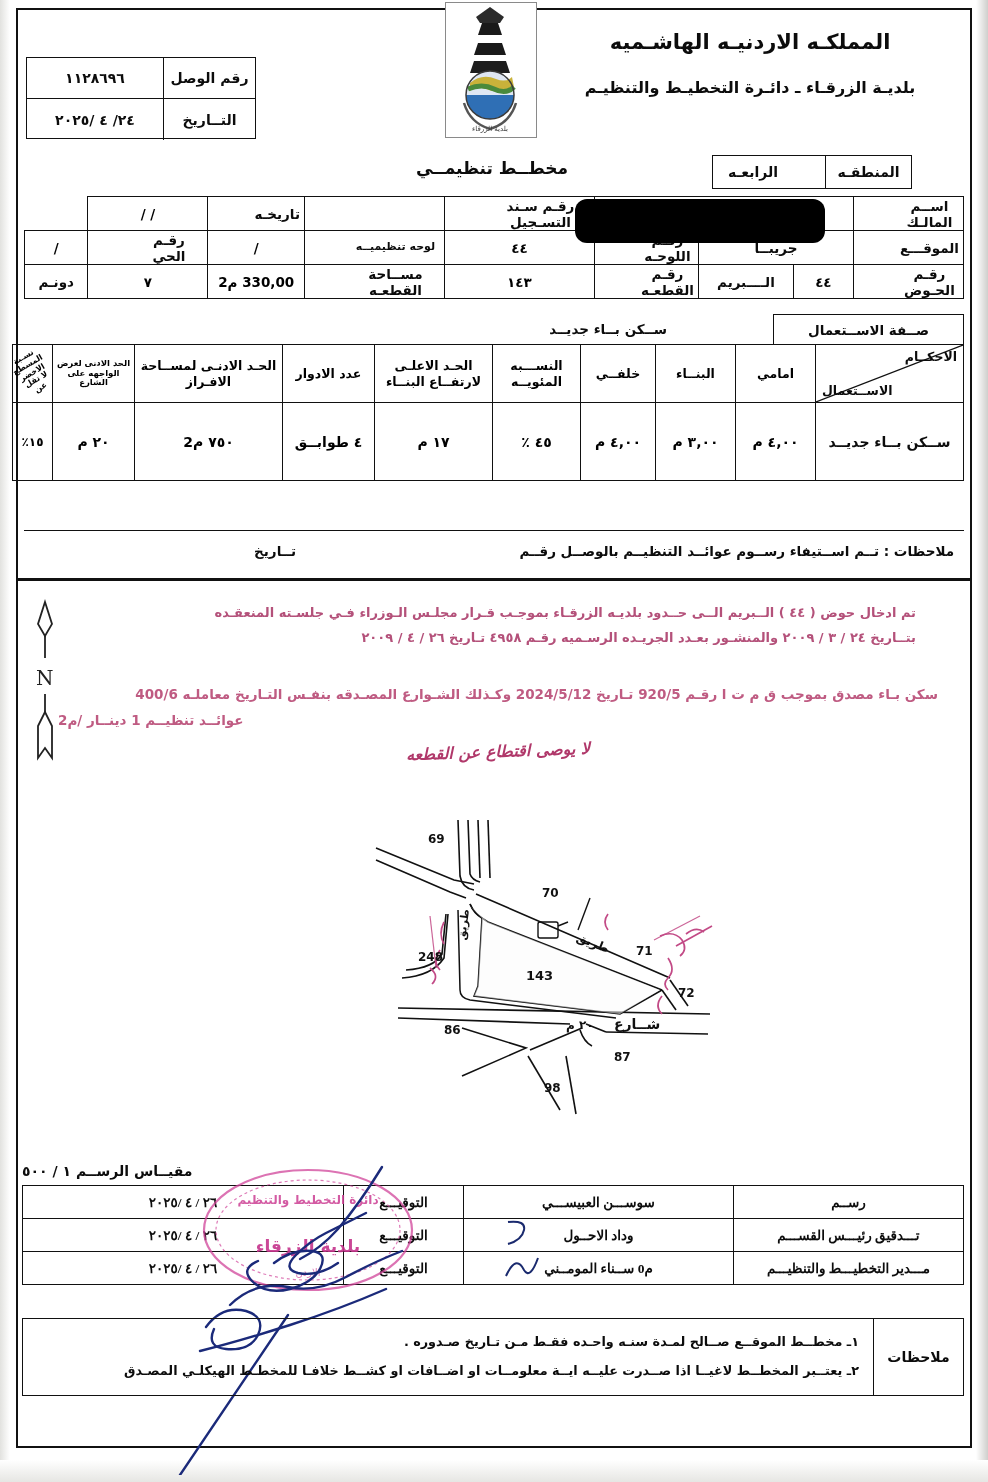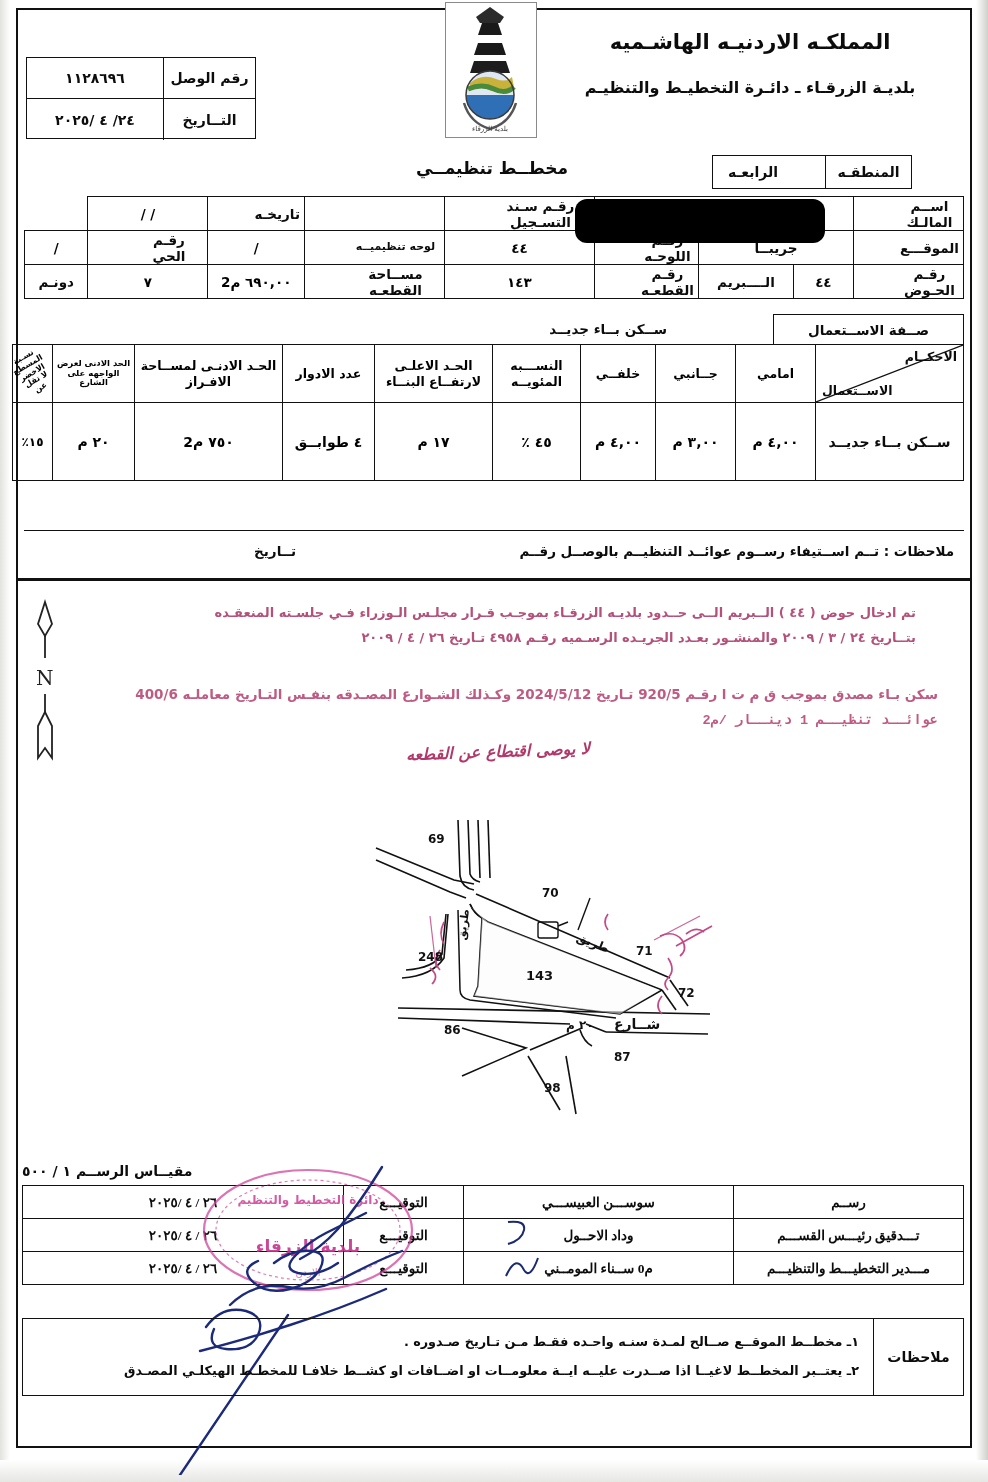--- a/index.html
+++ b/index.html
@@ -93,21 +93,21 @@
 
   .hr-thick { position:absolute; left:16px; top:578px; width:956px; height:2.5px; background:#111; }
 
   
   .decree { position:absolute; right:72px; top:600px; width:850px; color:#b4517a;
     font-size:13px; font-weight:bold; line-height:1.95; text-align:right; }
   .decree .l { white-space:nowrap; }
 
   .blue-note { position:absolute; right:50px; top:682px; width:880px; color:#bf5b82;
     font-size:13.5px; font-weight:bold; line-height:1.9; text-align:right; }
-  .blue-note .c { text-align:right;font-family:Liberation Mono, monospace; }
+  .blue-note .c { text-align:left; }
   .hand { color:#b0386a; font-family:"DejaVu Serif","Liberation Serif",serif;
     font-style:italic; font-size:16px; transform:rotate(-2deg); display:inline-block; }
 
   
   .north { position:absolute; left:24px; top:598px; width:42px; height:168px; }
   .north .nl { position:absolute; left:12px; top:68px; font-size:20px; color:#222;
     font-family:"DejaVu Serif","Liberation Serif",serif; }
 
   
   .map { position:absolute; left:370px; top:818px; width:400px; height:300px; }
@@ -218,21 +218,21 @@
         <td class="lab arb">رقـم الحي</td>
         <td>/</td>
       </tr>
       <tr>
         <td class="lab arb">رقـم الحـوض</td>
         <td style="width:60px">٤٤</td>
         <td class="arb">الــــبريم</td>
         <td class="lab arb">رقـم القطعـه</td>
         <td>١٤٣</td>
         <td class="lab arb">مســاحة القطعـه</td>
-        <td>٦٩٠,٠٠ م2</td>
+        <td>330,00 م2</td>
         <td>٧</td>
         <td class="arb">دونـم</td>
       </tr>
     </tbody>
       </table>
   </div>
 
   <div class="use-row">
     <table>
       <tbody>
@@ -250,21 +250,21 @@
       <tbody>
           <tr class="hrow">
         <th class="diagcell" style="width:148px">
           <svg class="dl" viewBox="0 0 148 58" preserveAspectRatio="none">
             <line x1="0" y1="58" x2="148" y2="0" stroke="#111" stroke-width="1.2"></line>
           </svg>
           <span class="a arb">الاحكــام</span>
           <span class="b arb">الاســتعمال</span>
         </th>
         <th style="width:80px">امامي</th>
-        <th style="width:80px">جــانبي</th>
+        <th style="width:80px">البنــاء</th>
         <th style="width:75px">خلفــي</th>
         <th style="width:88px">النســـبه المئويــه</th>
         <th style="width:118px">الحـد الاعلـى لارتفــاع البنــاء</th>
         <th style="width:92px">عدد الادوار</th>
         <th style="width:148px">الحـد الادنـى لمســاحة الافـراز</th>
         <th style="width:82px">
           <span class="tiny">الحد الادنى لعرض الواجهه على الشارع</span>
         </th>
         <th style="width:40px">
           <span class="rot">نسـبة المسطح الاخضر لا تقل عن</span>

